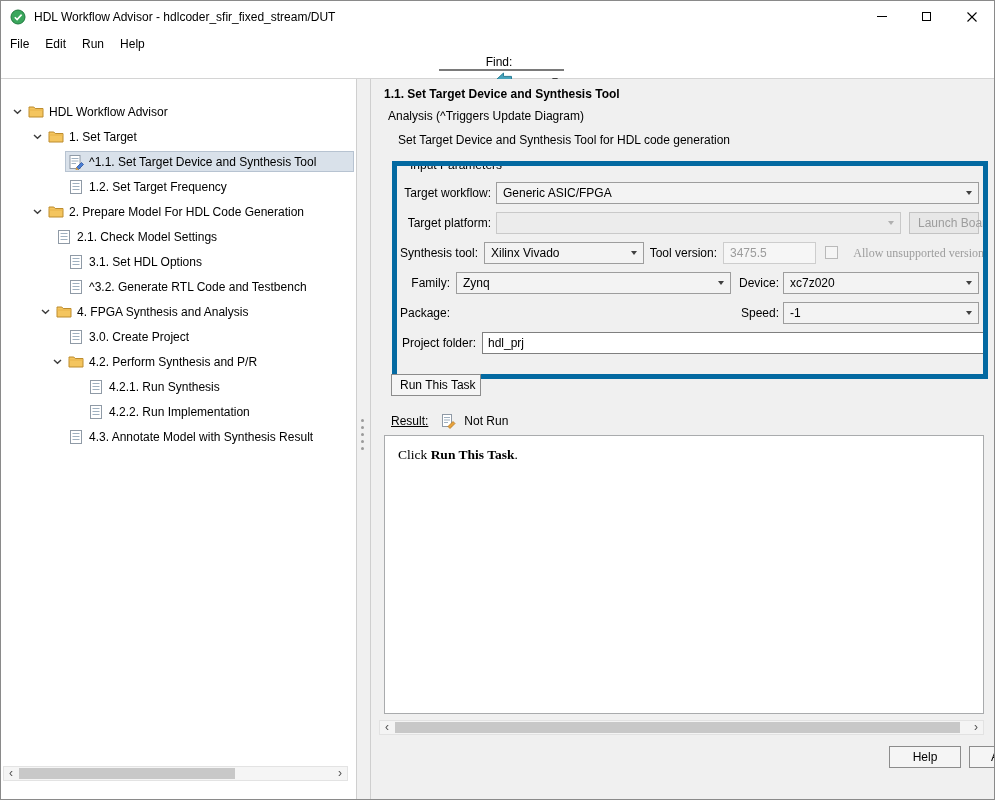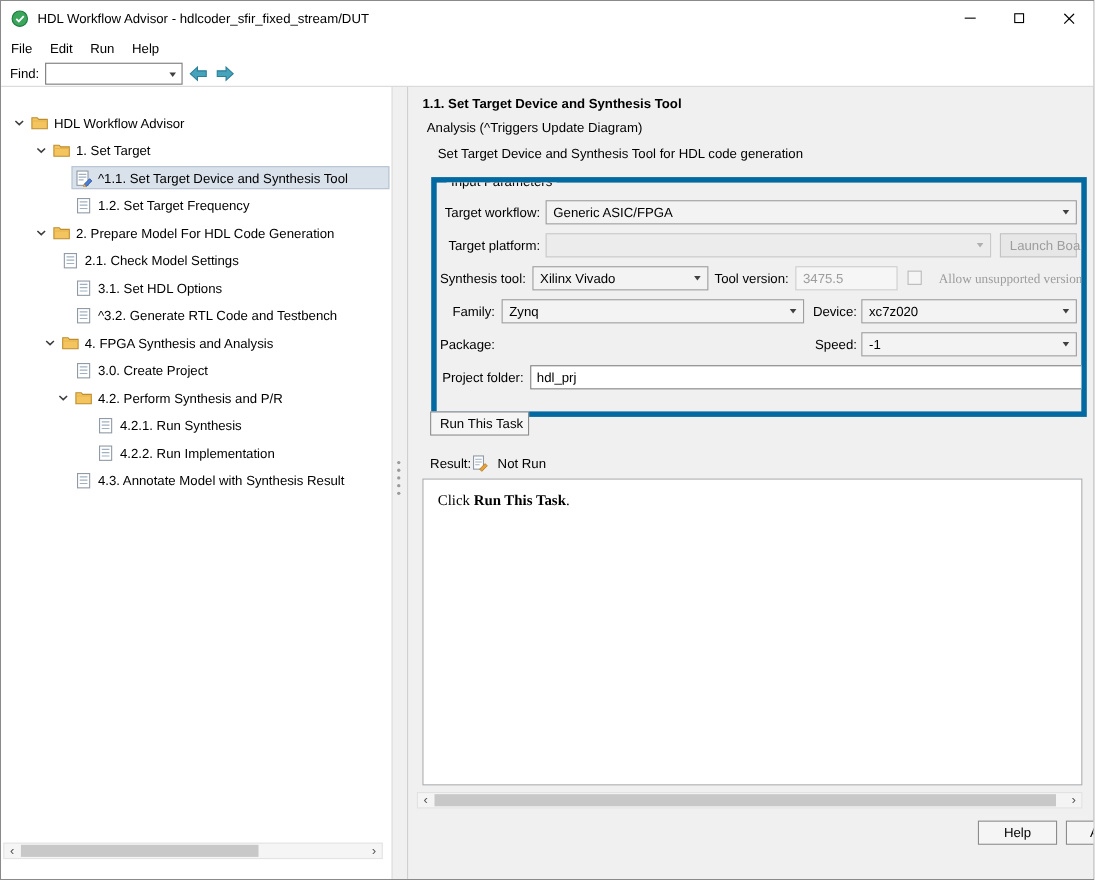--- a/index.html
+++ b/index.html
@@ -15,21 +15,21 @@
   .win-controls { position:absolute; right:0; top:0; height:32px; display:flex; }
   .win-btn { width:45px; height:31px; display:flex; align-items:center; justify-content:center; }
   .min-glyph { width:10px; height:1px; background:#000; display:block; }
   .max-glyph { width:9px; height:9px; border:1px solid #000; display:block; }
 
   
   .menubar { height:22px; display:flex; align-items:center; background:#fff; padding-left:1px; }
   .menu-item { padding:3px 8px; cursor:default; }
 
   
-  .findbar { height:24px; display:flex; align-items:center; background:#fff; border-bottom:1px solid #d4d4d4; padding-left:8px; }
+  .findbar { height:24px; display:flex; align-items:center; background:#fff; border-bottom:1px solid #d4d4d4; padding-left:8px;flex-direction:column; }
   .find-label { margin-right:5px; }
   .find-combo { position:relative; width:125px; height:20px; background:#fff; border:1px solid #7a7a7a; }
   .find-combo input { position:absolute; left:2px; top:1px; width:104px; height:16px; border:none; outline:none; font:inherit; background:transparent; }
   .find-combo .arr { position:absolute; right:5px; top:8px; width:0; height:0; border-left:3.5px solid transparent; border-right:3.5px solid transparent; border-top:4.5px solid #404040; }
   .nav-btn { width:21px; height:19px; margin-left:4px; display:flex; align-items:center; justify-content:center; background:transparent; border:none; }
 
   
   .main { display:flex; height:720px; }
   .tree-panel { width:356px; background:#fff; border-right:1px solid #cfcfcf; position:relative; padding-top:20px; overflow:hidden; }
   .splitter { width:13px; background:#f0f0f0; position:relative; }
@@ -72,21 +72,21 @@
 
   .tfield { position:absolute; height:22px; background:#f6f6f6; border:1px solid #cdcdcd; color:#9c9c9c; line-height:20px; padding:0 6px; white-space:nowrap; }
   .tinput { position:absolute; height:22px; background:#fff; border:1px solid #7f7f7f; padding:0 5px; font:inherit; }
 
   .btn { position:absolute; height:22px; background:#f5f5f5; border:1px solid #8c8c8c; font:inherit; text-align:center; padding:0 8px; white-space:nowrap; }
   .btn.disabled { background:#e7e7e7; border-color:#c3c3c3; color:#9d9d9d; }
 
   .checkbox { position:absolute; width:13px; height:13px; background:#f5f5f5; border:1px solid #b9b9b9; }
 
   .result-row { position:absolute; left:20px; top:333px; height:18px; display:flex; align-items:center; }
-  .result-label { margin-right:0; }
+  .result-label { margin-right:12px;text-decoration:underline; }
   .result-icon { width:16px; height:16px; margin-right:8px; }
 
   .output-box { position:absolute; left:13px; right:10px; top:356px; height:279px; background:#fff; border:1px solid #a9abad; padding:11px 13px; }
   .output-text { font-family:"Liberation Serif",serif; font-size:13.5px; }
 
   .panel-hscroll { top:641px; left:8px; right:10px; background:#f4f4f4; border:1px solid #e2e2e2; }
 
   .help-btn  { left:518px; top:667px; width:72px; }
   .apply-btn { left:598px; top:667px; width:74px; }
 </style>

